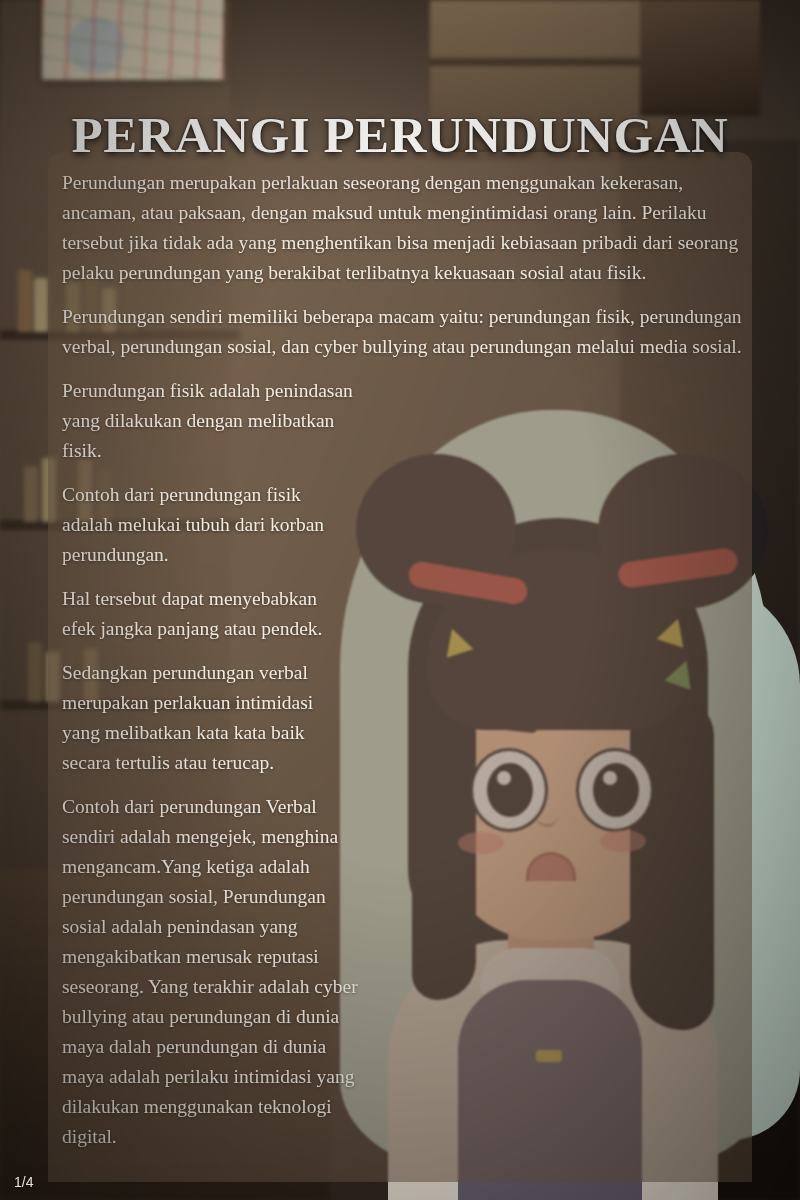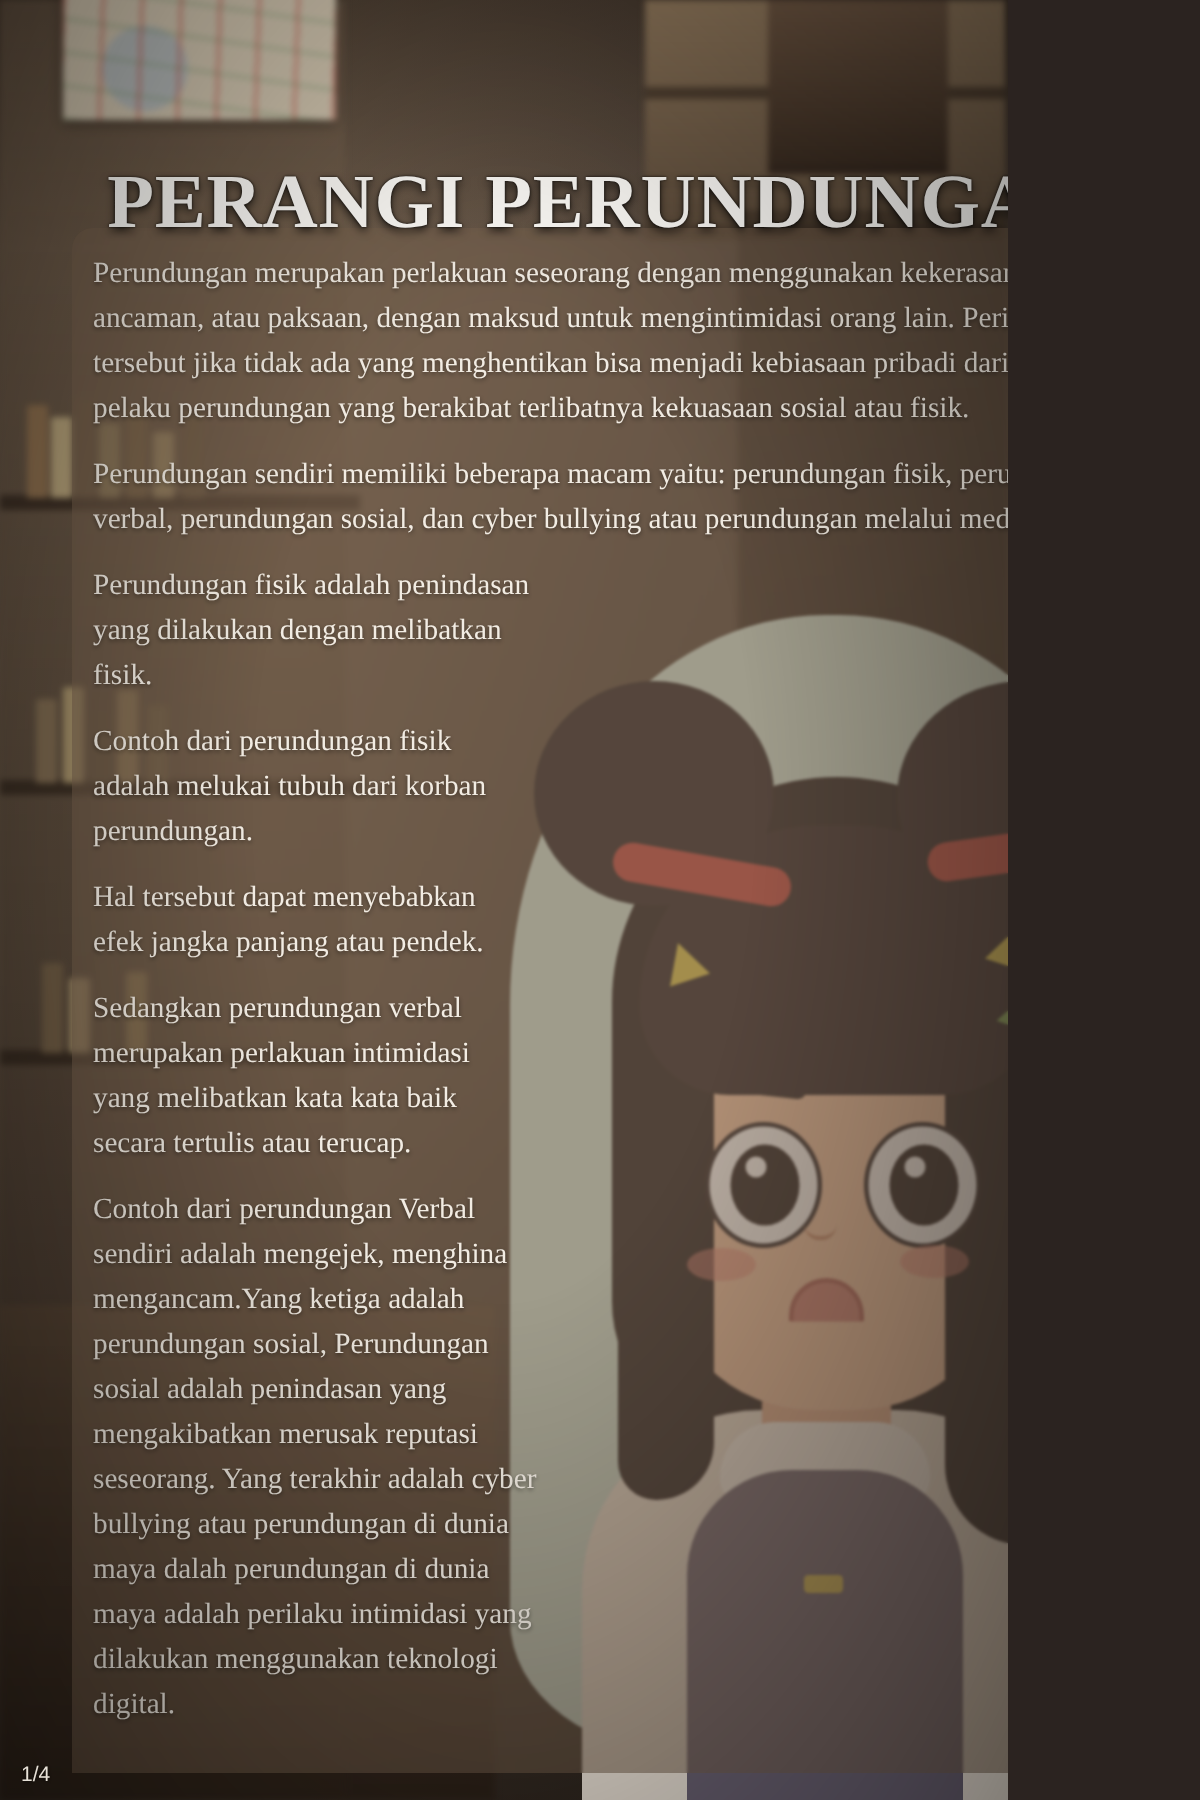--- a/index.html
+++ b/index.html
@@ -9,21 +9,21 @@
   }
   body {
     width: 800px;
     height: 1200px;
     overflow: hidden;
     font-family: "Liberation Serif", serif;
   }
 
   #poster {
     position: relative;
-    width: 672px;
+    width: 800px;
     height: 1200px;
     overflow: hidden;
     background: #6b5a4c;
   }
 
   
   .bg-base {
     position: absolute;
     inset: 0;
     background:

